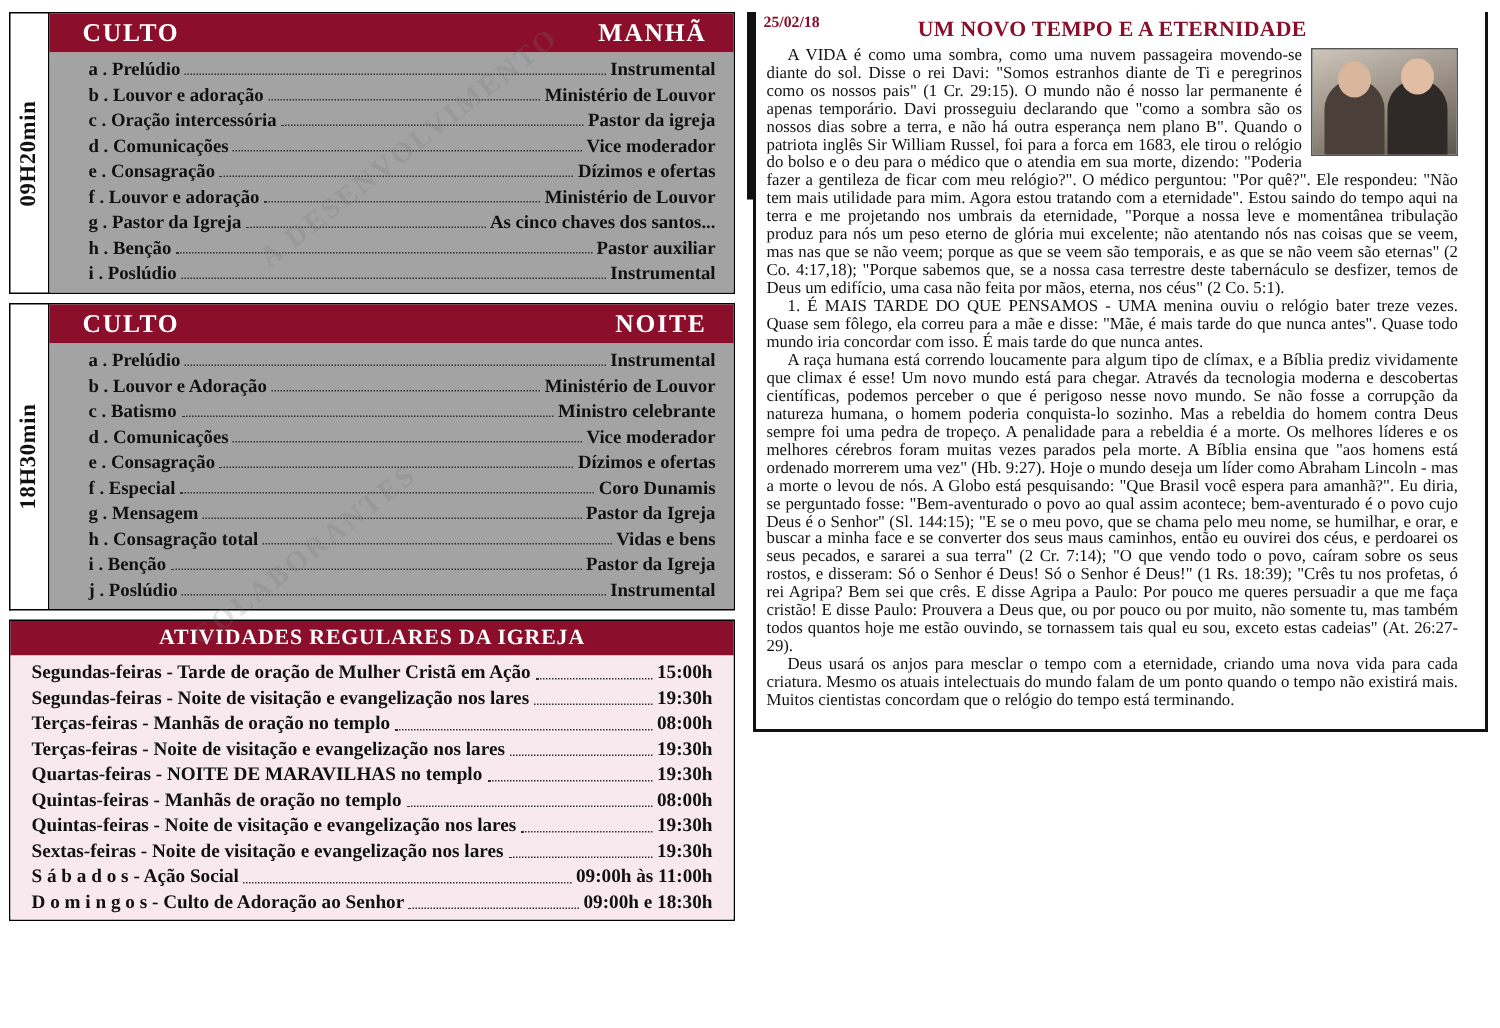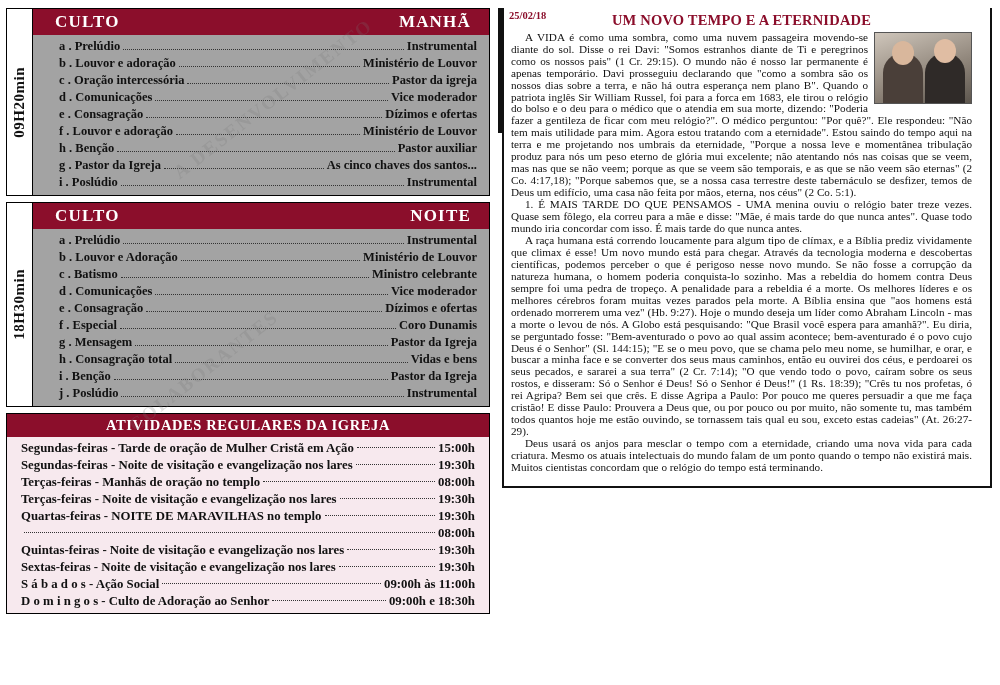--- a/index.html
+++ b/index.html
@@ -71,21 +71,21 @@
   
   .activities { border:1px solid #000; margin-top:2px; }
   .act-head {
     background:#8B0E2B; color:#fff;
     text-align:center; font-weight:bold;
     font-size:14.5px; letter-spacing:0.6px;
     padding:3px 0;
   }
   .act-rows { background:#F7E9EE; padding:3px 0 3px 0; }
   .arow {
-    display:flex; align-items:flex-start;
+    display:flex; align-items:flex-end;
     font-size:12.8px; font-weight:bold;
     padding:1.0px 14px 1.0px 14px;
   }
   .arow .k { white-space:nowrap; }
   .arow .dots { flex:1; border-bottom:1.5px dotted #333; margin:0 3px 3px 3px; height:0.55em; }
   .arow .v { white-space:nowrap; }
 
   .watermark {
     position:absolute;
     color:rgba(120,120,120,0.22);
@@ -243,28 +243,28 @@
               <span class="k">e . Consagração</span>
               <span class="dots"></span>
               <span class="v">Dízimos e ofertas</span>
             </div>
           <div class="srow">
               <span class="k">f . Louvor e adoração</span>
               <span class="dots"></span>
               <span class="v">Ministério de Louvor</span>
             </div>
           <div class="srow">
+              <span class="k">g . Pastor da Igreja</span>
+              <span class="dots"></span>
+              <span class="v">As cinco chaves dos santos...</span>
+            </div>
+          <div class="srow">
               <span class="k">h . Benção</span>
               <span class="dots"></span>
               <span class="v">Pastor auxiliar</span>
-            </div>
-          <div class="srow">
-              <span class="k">g . Pastor da Igreja</span>
-              <span class="dots"></span>
-              <span class="v">As cinco chaves dos santos...</span>
             </div>
           <div class="srow">
               <span class="k">i . Poslúdio</span>
               <span class="dots"></span>
               <span class="v">Instrumental</span>
             </div>
         </div>
       </div>
     </div>
 
@@ -354,20 +354,21 @@
             <span class="k">Terças-feiras - Noite de visitação e evangelização nos lares</span>
             <span class="dots"></span>
             <span class="v">19:30h</span>
           </div>
         <div class="arow">
             <span class="k">Quartas-feiras - NOITE DE MARAVILHAS no templo</span>
             <span class="dots"></span>
             <span class="v">19:30h</span>
           </div>
         <div class="arow">
+            <span class="k">Quintas-feiras - Manhãs de oração no templo</span>
             <span class="dots"></span>
             <span class="v">08:00h</span>
           </div>
         <div class="arow">
             <span class="k">Quintas-feiras - Noite de visitação e evangelização nos lares</span>
             <span class="dots"></span>
             <span class="v">19:30h</span>
           </div>
         <div class="arow">
             <span class="k">Sextas-feiras - Noite de visitação e evangelização nos lares</span>

